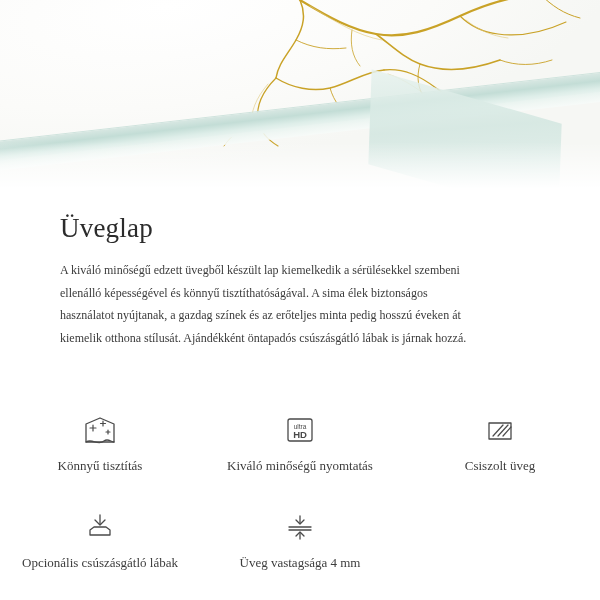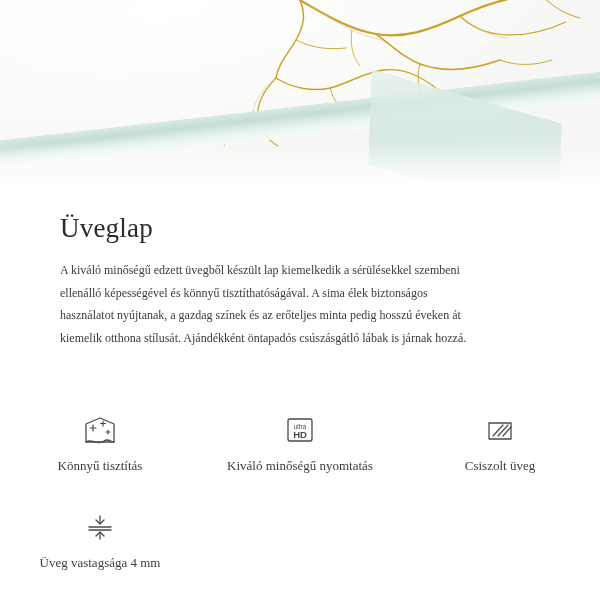--- a/index.html
+++ b/index.html
@@ -250,20 +250,32 @@
             <path d="M13 24 L23 13"></path>
             <path d="M18 24 L28 13"></path>
             <path d="M23 24 L31 15"></path>
           </g>
         </svg>
       </div>
       <div class="feature-label">Csiszolt üveg</div>
     </div>
 
 
+    <div class="feature">
+      <div class="feature-icon">
+        <svg width="40" height="36" viewBox="0 0 40 36">
+          <g fill="none" stroke="#4a4a4a" stroke-width="1.3" stroke-linejoin="round" stroke-linecap="round">
+            <path d="M20 6 L20 15"></path>
+            <path d="M15 11 L20 16 L25 11"></path>
+            <path d="M10 21 L14 18 L26 18 L30 21 L30 26 L10 26 Z"></path>
+          </g>
+        </svg>
+      </div>
+      <div class="feature-label">Opcionális csúszásgátló lábak</div>
+    </div>
 
     <div class="feature">
       <div class="feature-icon">
         <svg width="40" height="36" viewBox="0 0 40 36">
           <g fill="none" stroke="#4a4a4a" stroke-width="1.3" stroke-linecap="round" stroke-linejoin="round">
             <path d="M20 7 L20 14"></path>
             <path d="M16 11 L20 15 L24 11"></path>
             <path d="M9 18 L31 18"></path>
             <path d="M9 21 L31 21"></path>
             <path d="M20 30 L20 24"></path>

